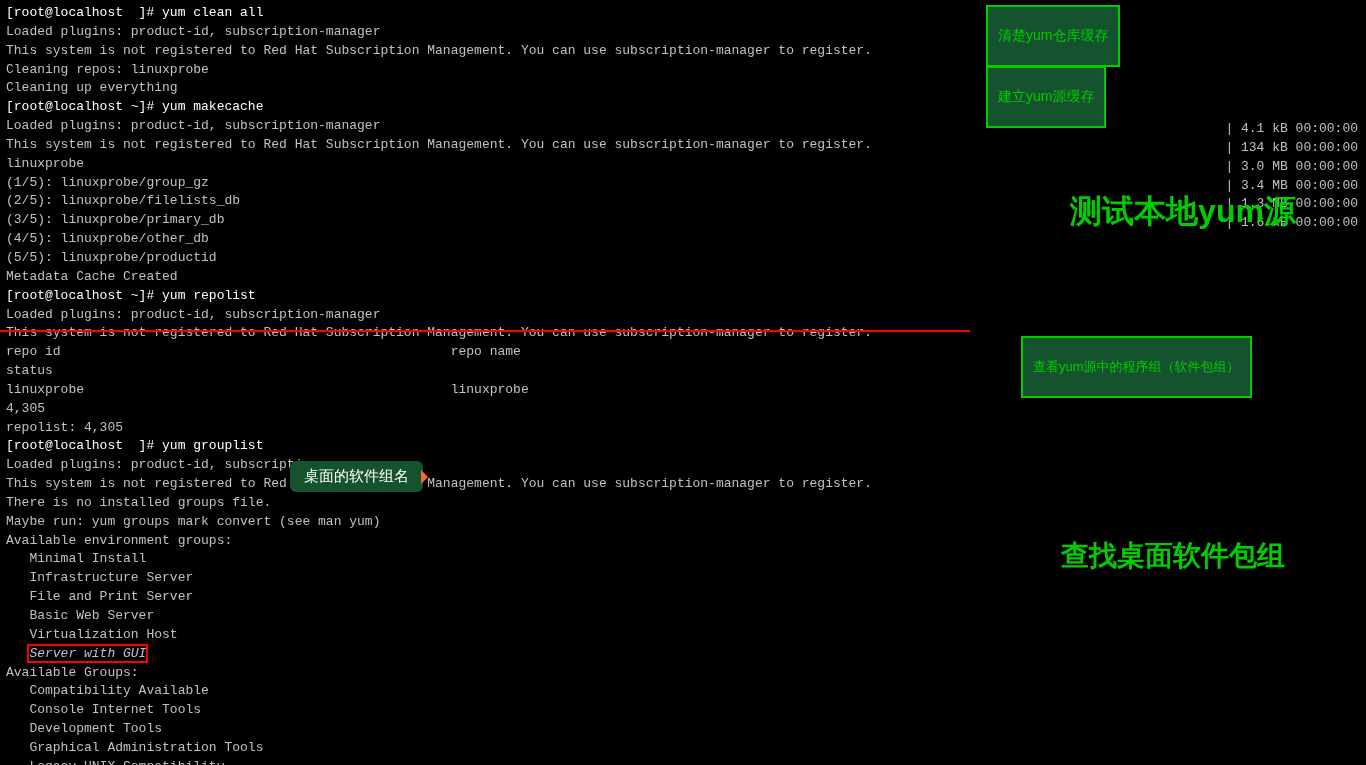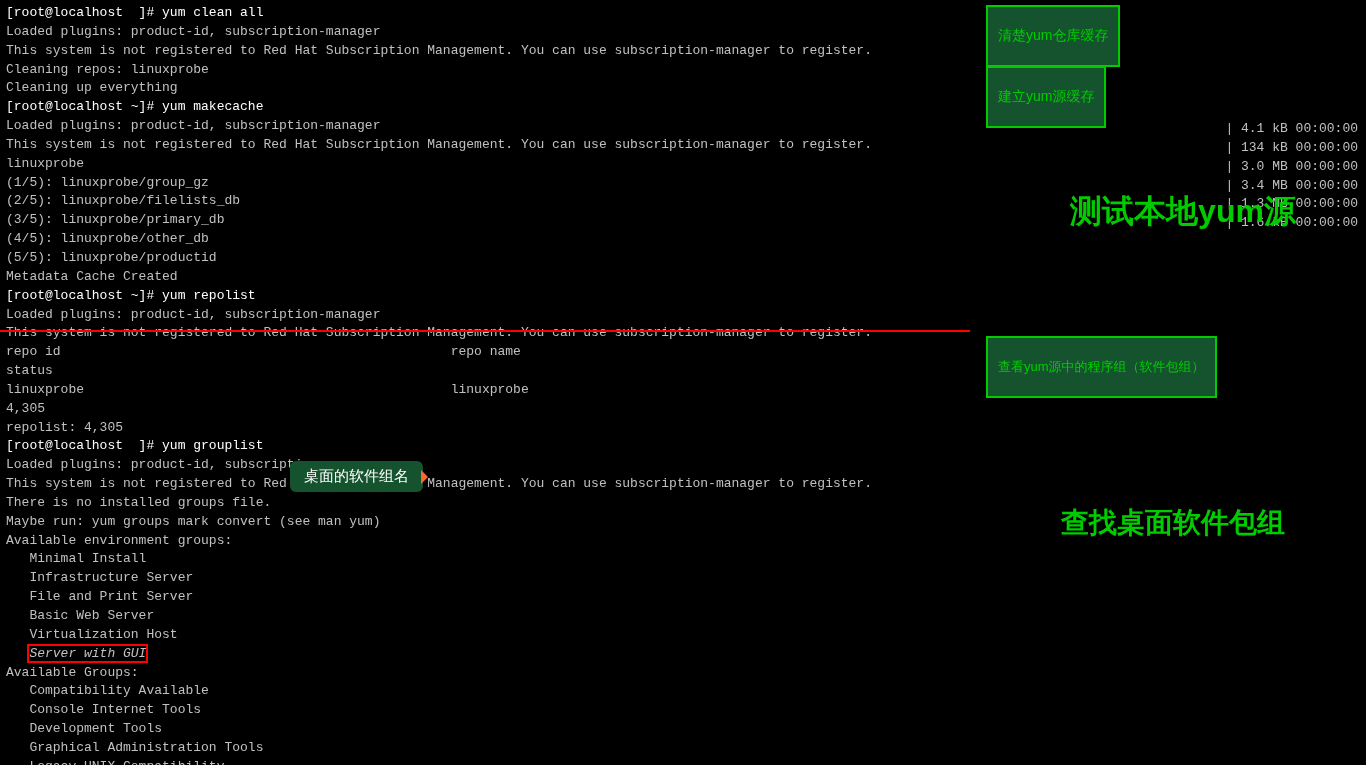--- a/index.html
+++ b/index.html
@@ -59,21 +59,21 @@
       font-size: 32px;
       font-weight: bold;
       margin: 20px 0 10px 30px;
     }
 
     .annotation-large2 {
       color: #00cc00;
       font-family: 'SimHei', 'Microsoft YaHei', sans-serif;
       font-size: 28px;
       font-weight: bold;
-      margin: 4px 0 10px 10px;
+      margin: 37px 0 10px 10px;
     }
 
     .right-col-sizes {
       position: absolute;
       right: 8px;
       top: 120px;
       color: #c0c0c0;
       font-family: Liberation Mono, monospace;
       font-size: 13px;
       line-height: 1.45;
@@ -193,19 +193,19 @@
   <div style="position:absolute; top:66px; left:16px;">
     <div class="annotation-box">建立yum源缓存</div>
   </div>
 
   <div style="position:absolute; top:170px; left:16px; right:16px; text-align:center;">
     <div class="annotation-large">测试本地yum源</div>
   </div>
 
 
   <div style="position:absolute; top:336px; left:16px;">
-    <div class="annotation-box" style="font-size:13px;">查看yum源中的程序组（软件包组）</div>
+    <div class="annotation-box" style="font-size:13px;margin-left:35px;">查看yum源中的程序组（软件包组）</div>
   </div>
 
   <div style="position:absolute; top:500px; left:16px; right:16px; text-align:center;">
     <div class="annotation-large2">查找桌面软件包组</div>
   </div>
 </div>
 
 </body></html>

